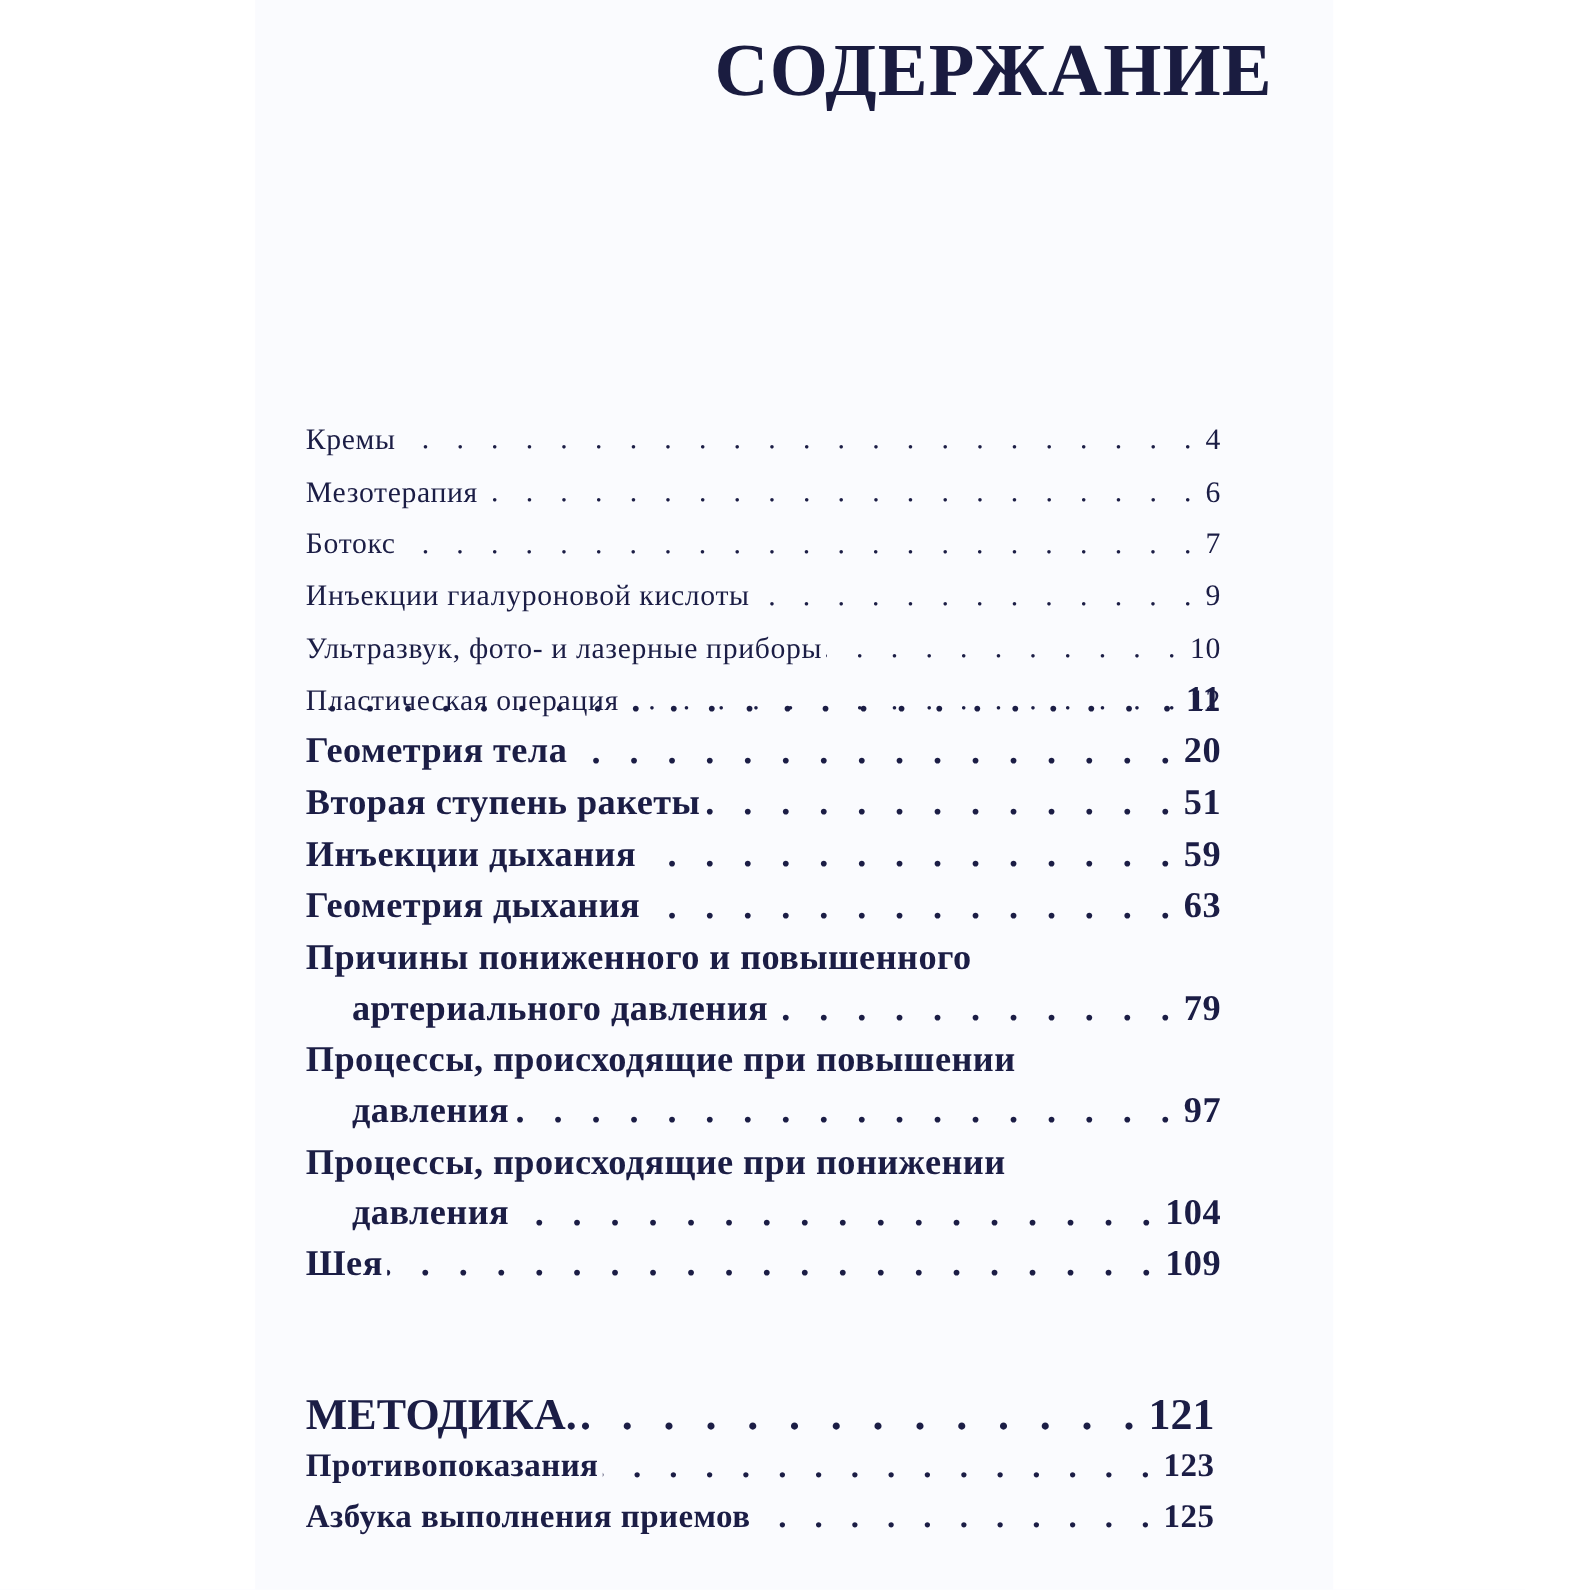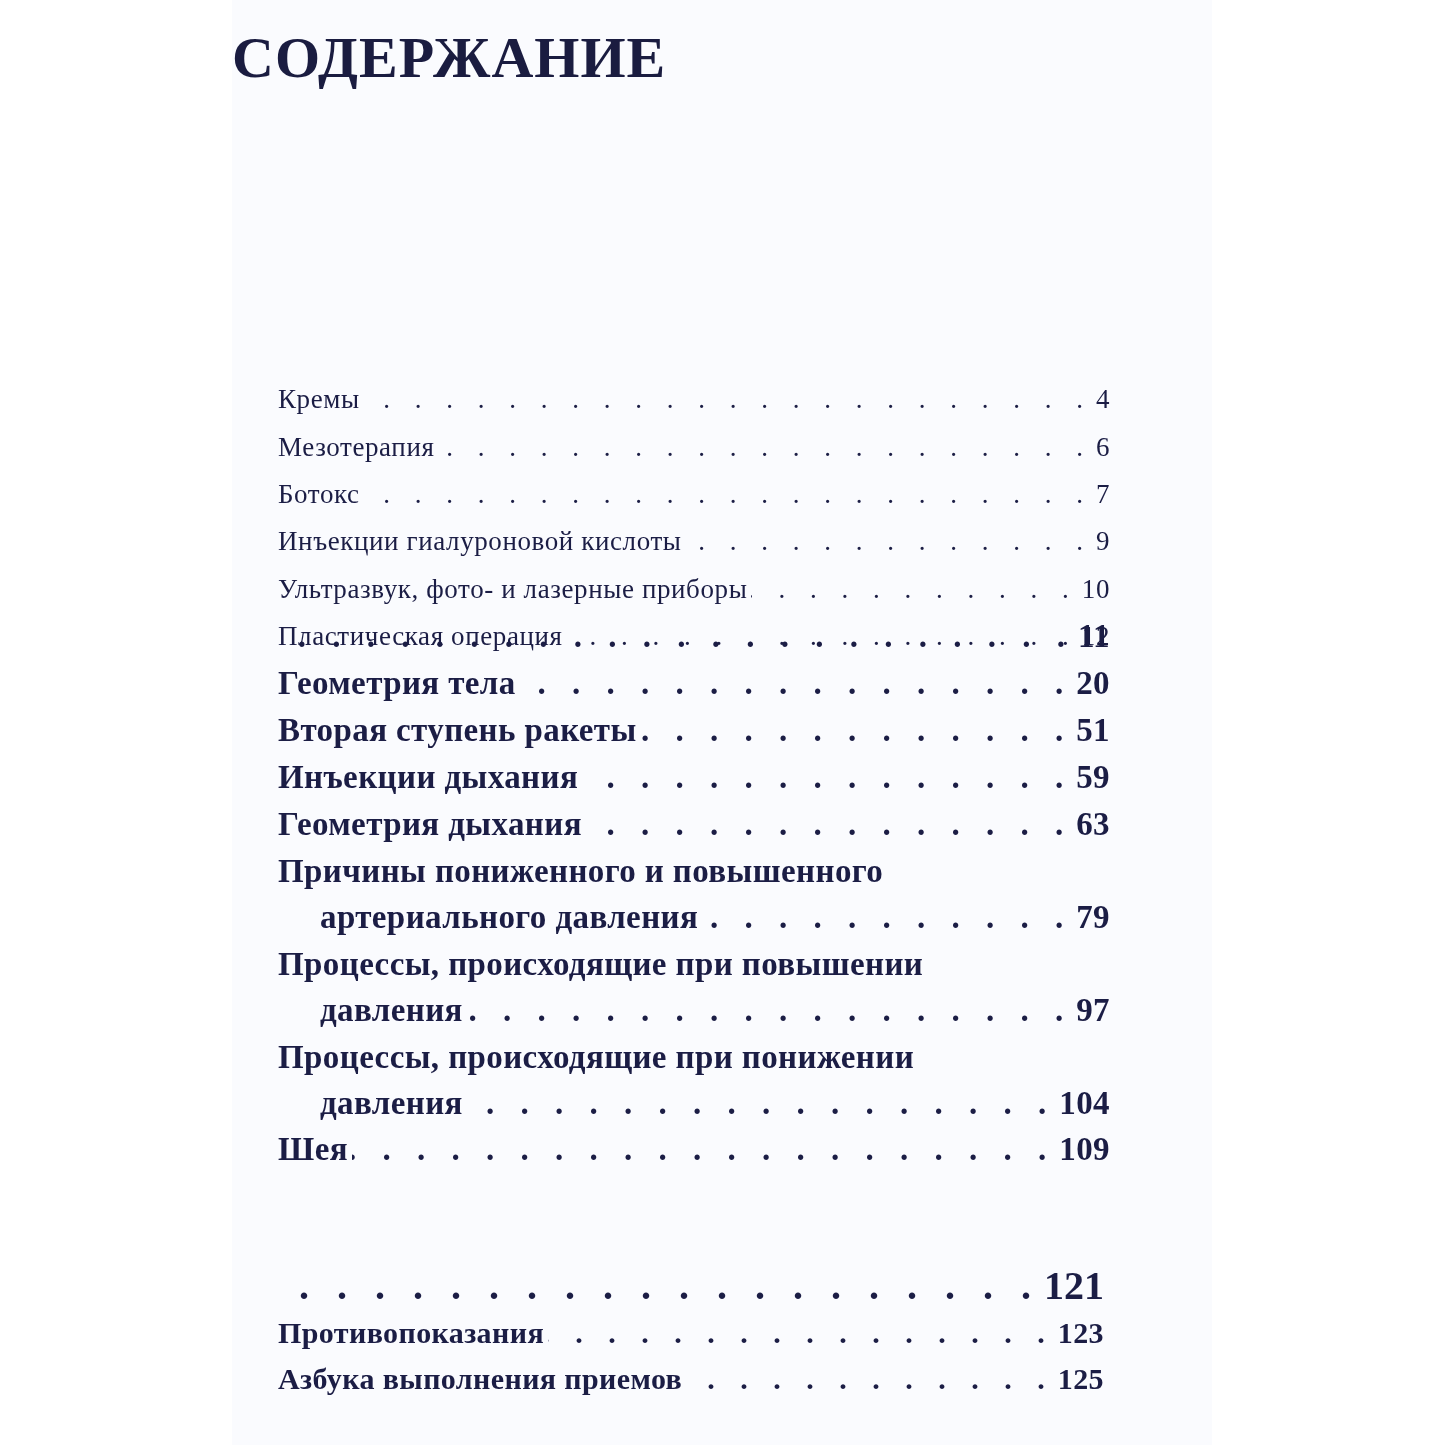--- a/index.html
+++ b/index.html
@@ -6,22 +6,22 @@
     body {
       width: 1445px; height: 1445px; background: #ffffff; position: relative; overflow: hidden;
       font-family: "Liberation Serif", "DejaVu Serif", serif;
       color: #1b1d45;
     }
     .page {
       position: absolute; left: 232px; top: 0; width: 980px; height: 1445px;
       background: #fafbfe;
     }
     .title {
-      position: absolute; left: 0; top: 24px; width: 925px; text-align: left;
-      font-weight: bold; font-size: 58px; letter-spacing: 1px; color: #1a1c40;
+      position: absolute; left: 0; top: 24px; width: 925px; text-align: right;
+      font-weight: bold; font-size: 68px; letter-spacing: 1px; color: #1a1c40;
       padding-left: 0;
     }
     .toc { position: absolute; left: 46px; width: 832px; }
     .row {
       position: absolute; left: 0; width: 832px; display: flex; align-items: baseline;
       white-space: nowrap;
     }
     .row .label { flex: 0 0 auto; }
     .row .dots {
       flex: 1 1 auto; overflow: hidden; margin: 0 4px;
@@ -129,20 +129,21 @@
       <span class="page-num">104</span>
     </div>
 
     <div class="row big" style="top:1131px;">
       <span class="label">Шея</span>
       <span class="dots">. . . . . . . . . . . . . . . . . . . . . . . . . . . . . . . . . . . . . . . . . . . . . . . . . . . . . .</span>
       <span class="page-num">109</span>
     </div>
 
     <div class="row bigger" style="top:1262px; width:826px;">
+      <span class="label">МЕТОДИКА.</span>
       <span class="dots">. . . . . . . . . . . . . . . . . . . . . . . . . . . . . . . . . . . . . . . . . . . . . . . . . . . . . .</span>
       <span class="page-num">121</span>
     </div>
 
     <div class="row medium" style="top:1316px; width:826px;">
       <span class="label">Противопоказания</span>
       <span class="dots">. . . . . . . . . . . . . . . . . . . . . . . . . . . . . . . . . . . . . . . . . . . . . . . . . . . . . .</span>
       <span class="page-num">123</span>
     </div>
 

